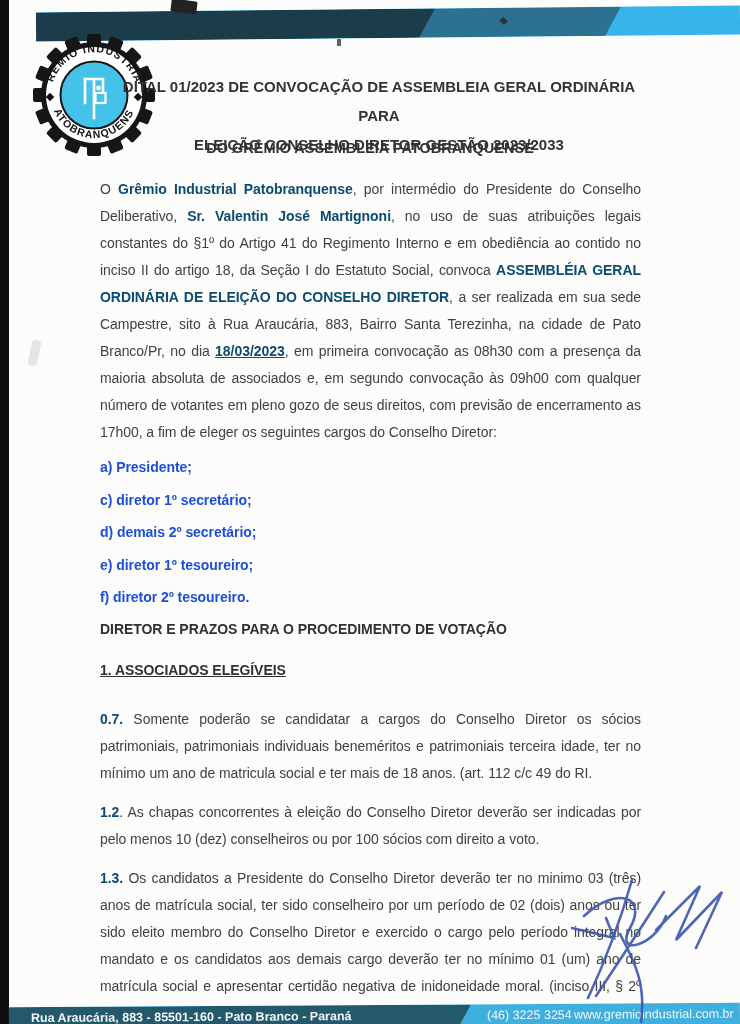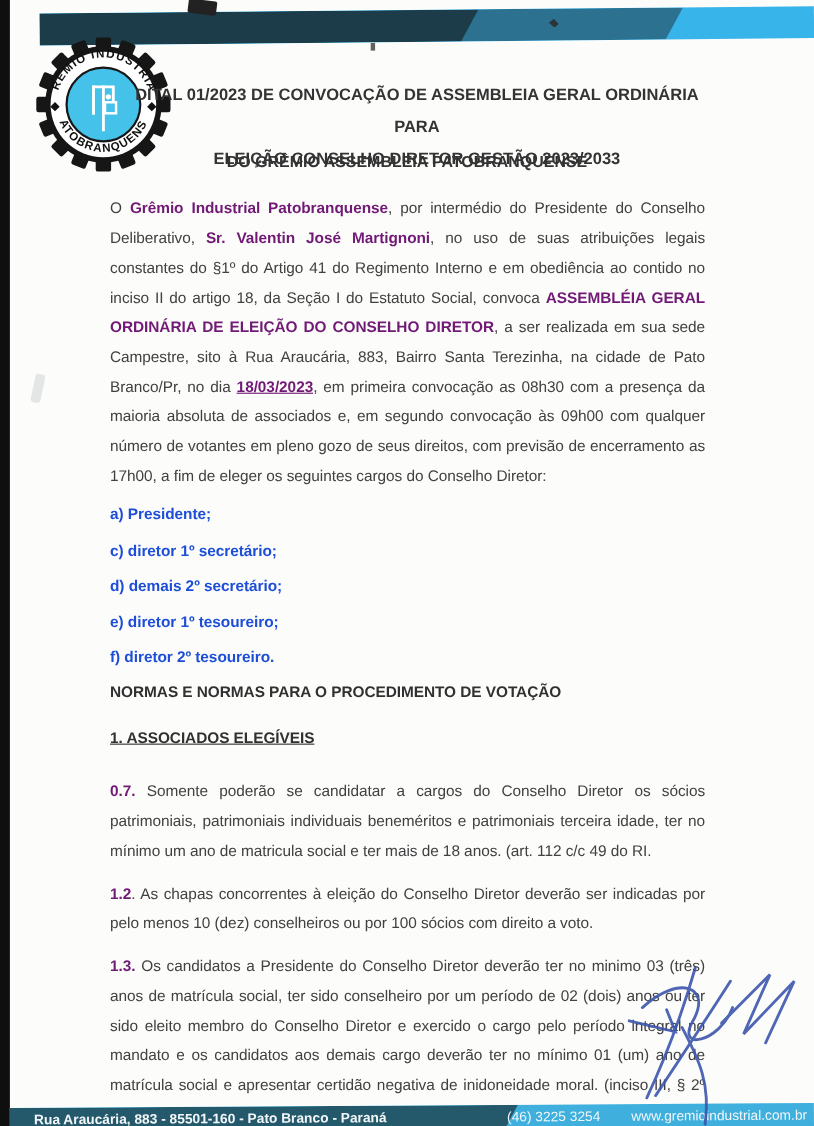--- a/index.html
+++ b/index.html
@@ -32,35 +32,35 @@
     font-weight:bold;font-size:15px;line-height:29px;color:#333;
   }
   .org-heading{
     position:absolute;left:100px;top:140px;width:540px;text-align:center;
     font-weight:bold;font-size:14.5px;color:#333;
   }
   
   .doc-body{position:absolute;left:100px;top:176px;width:541px;}
   .doc-body p{margin:0 0 7px 0;font-size:14px;line-height:27px;text-align:justify;letter-spacing:-0.05px;}
   .doc-body p.pos{margin:0 0 3px 0;line-height:29.5px;font-weight:bold;color:#1d4ed8;text-align:left;}
-  .b{font-weight:bold;color:#701a75;}
+  .b{font-weight:bold;color:#0c4a6e;}
   .u{text-decoration:underline;}
   .normas{font-weight:bold;color:#303030;margin:1px 0 14px 0 !important;text-align:left !important;}
   .sec-head{font-weight:bold;color:#303030;text-decoration:underline;margin:10px 0 22px 0 !important;text-align:left !important;}
   .clause{margin-top:12px !important;}
   
   .signature{position:absolute;left:568px;top:876px;width:172px;height:148px;z-index:6;}
   
   .footbar{position:absolute;left:9px;top:1005px;width:731px;height:40px;transform:rotate(-0.35deg);}
   .footbar .seg{position:absolute;top:0;left:0;height:100%;}
   .fseg-light{width:731px;background:var(--footer-light,#3fb0de);}
   .fseg-dark{width:462px;background:var(--footer-dark,#24586b);clip-path:polygon(0 0,462px 0,440px 100%,0 100%);}
   .foot-text{position:absolute;top:4px;color:#f2f7f9;font-size:12.5px;font-weight:bold;white-space:nowrap;}
   .foot-address{left:22px;}
-  .foot-phone{left:452px;font-weight:normal;}
+  .foot-phone{left:478px;font-weight:normal;}
   .foot-site{left:565px;font-weight:normal;}
 </style>
 </head>
 <body>
 
 <div id="page">
 
   <div class="edge-strip"></div>
 
   <div class="topbar">
@@ -128,21 +128,21 @@
 
   <div class="doc-body">
     <p><span>O </span><span class="b">Grêmio Industrial Patobranquense</span><span>, por intermédio do Presidente do Conselho Deliberativo, </span><span class="b">Sr. Valentin José Martignoni</span><span>, no uso de suas atribuições legais constantes do §1º do Artigo 41 do Regimento Interno e em obediência ao contido no inciso II do artigo 18, da Seção I do Estatuto Social, convoca </span><span class="b">ASSEMBLÉIA GERAL ORDINÁRIA DE ELEIÇÃO DO CONSELHO DIRETOR</span><span>, a ser realizada em sua sede Campestre, sito à Rua Araucária, 883, Bairro Santa Terezinha, na cidade de Pato Branco/Pr, no dia </span><span class="b u">18/03/2023</span><span>, em primeira convocação as 08h30 com a presença da maioria absoluta de associados e, em segundo convocação às 09h00 com qualquer número de votantes em pleno gozo de seus direitos, com previsão de encerramento as 17h00, a fim de eleger os seguintes cargos do Conselho Diretor:</span></p>
 
     <p class="pos">a) Presidente;</p>
     <p class="pos">c) diretor 1º secretário;</p>
     <p class="pos">d) demais 2º secretário;</p>
     <p class="pos">e) diretor 1º tesoureiro;</p>
     <p class="pos">f) diretor 2º tesoureiro.</p>
 
-    <p class="normas">NORMAS E NORMAS PARA O PROCEDIMENTO DE VOTAÇÃO</p>
+    <p class="normas">DIRETOR E PRAZOS PARA O PROCEDIMENTO DE VOTAÇÃO</p>
     <p class="sec-head">1. ASSOCIADOS ELEGÍVEIS</p>
 
     <p class="clause"><span class="b">0.7.</span><span> Somente poderão se candidatar a cargos do Conselho Diretor os sócios patrimoniais, patrimoniais individuais beneméritos e patrimoniais terceira idade, ter no mínimo um ano de matricula social e ter mais de 18 anos. (art. 112 c/c 49 do RI.</span></p>
     <p class="clause"><span class="b">1.2</span><span>. As chapas concorrentes à eleição do Conselho Diretor deverão ser indicadas por pelo menos 10 (dez) conselheiros ou por 100 sócios com direito a voto.</span></p>
     <p class="clause"><span class="b">1.3.</span><span> Os candidatos a Presidente do Conselho Diretor deverão ter no minimo 03 (três) anos de matrícula social, ter sido conselheiro por um período de 02 (dois) anos ou ter sido eleito membro do Conselho Diretor e exercido o cargo pelo período integral no mandato e os candidatos aos demais cargo deverão ter no mínimo 01 (um) ano de matrícula social e apresentar certidão negativa de inidoneidade moral. (inciso III, § 2º do Art. 81 do RI).</span></p>
   </div>
 
   <svg class="signature" viewBox="0 0 172 148">
     <g fill="none" stroke="var(--signature-ink,#3c56ac)" stroke-width="2.6" stroke-linecap="round" opacity="0.9">
       <path d="M 4 52 L 46 62 L 38 42"></path>

